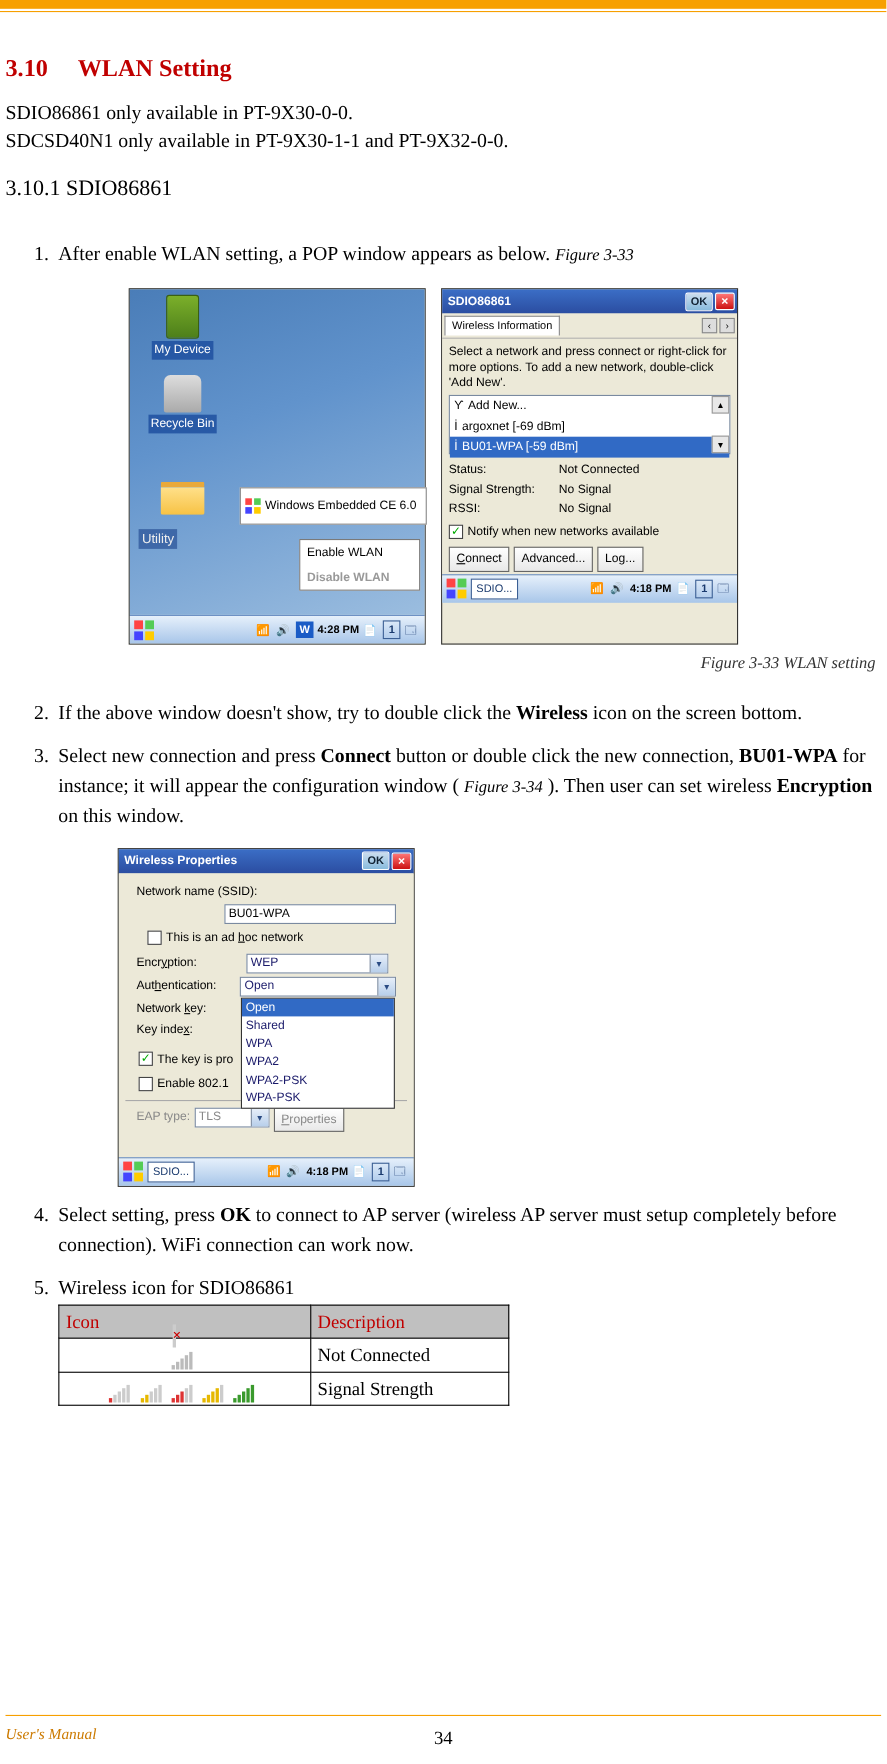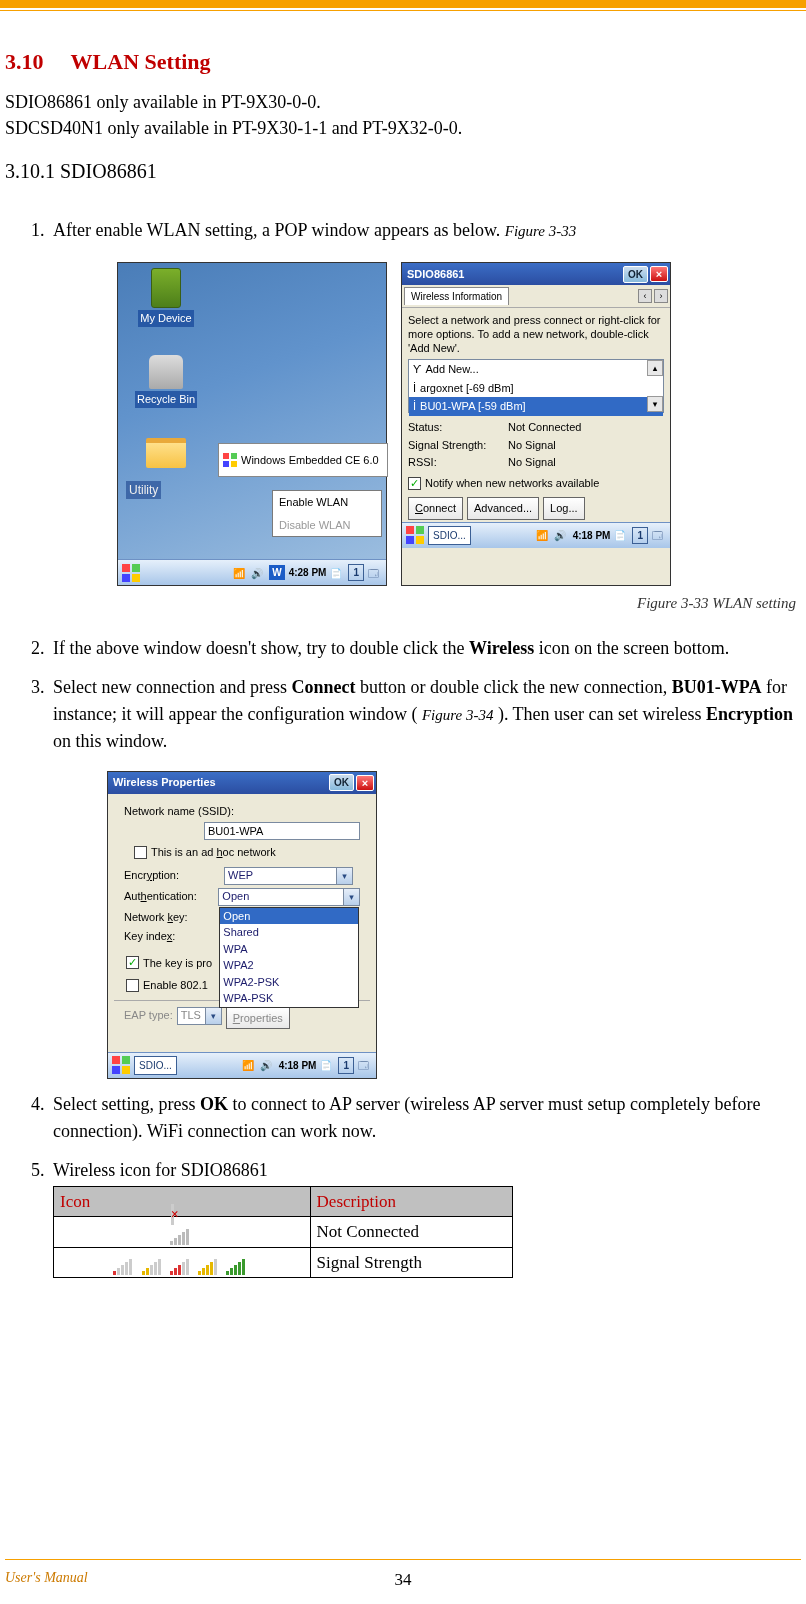--- a/index.html
+++ b/index.html
@@ -39,33 +39,33 @@
       border: 1px solid #333;
       background: #ece9d8;
       font-family: Tahoma, Arial, sans-serif;
       font-size: 11px;
       display: flex;
       flex-direction: column;
     }
     .ce-desktop { height: 296px; position: relative; background: #fff; }
     .desktop-icon { display: flex; flex-direction: column; align-items: center; width: 80px; color: #fff; font-size: 11px; text-align: center; gap: 2px; }
     .desktop-icon.left { position: absolute; left: 8px; }
-    .di1 { top: 5px; } .di2 { top: 92px; } .di3 { top: 175px; }
+    .di1 { top: 5px; } .di2 { top: 78px; } .di3 { top: 175px; }
     .device-icon { width: 30px; height: 40px; background: linear-gradient(#7baf2a,#4d7f1a); border: 1px solid #3a5f14; border-radius: 3px; }
     .bin-icon { width: 34px; height: 34px; background: linear-gradient(#ddd,#aaa); border-radius: 6px 6px 2px 2px; }
     .folder-icon { width: 40px; height: 30px; background: linear-gradient(#ffe08a,#f7c244); border-radius: 2px; border-top: 5px solid #e9a93a; }
     .ce-logo-box { position: absolute; right: -2px; top: 180px; width: 170px; height: 34px; background: #fff; border: 1px solid #888; display: flex; align-items: center; font-family: Arial, sans-serif; font-size: 11px; padding-left: 4px; }
     .ce-logo-box .win { display:inline-block; width:14px; height:14px; margin-right:4px; background:
         linear-gradient(#f44,#f44) top left/6px 6px no-repeat,
         linear-gradient(#5c5,#5c5) top right/6px 6px no-repeat,
         linear-gradient(#44f,#44f) bottom left/6px 6px no-repeat,
         linear-gradient(#fc0,#fc0) bottom right/6px 6px no-repeat; }
     .context-menu { position: absolute; bottom: 22px; right: 4px; width: 110px; background: #fff; border: 1px solid #7a7a7a; }
     .context-menu div { padding: 3px 6px; font-size: 11px; }
-    .context-menu .disabled { color: #999; }
+    .context-menu .disabled { color: #999; font-weight: bold; }
     .taskbar { height: 26px; background: linear-gradient(#e6f0fb,#a8c6e9); border-top: 1px solid #6e91c4; display: flex; align-items: center; font-size: 10px; padding: 0 4px; gap: 4px; color: #1a3a6e; }
     .start-flag { width: 18px; height: 18px; background:
         linear-gradient(#f44,#f44) top left/8px 8px no-repeat,
         linear-gradient(#5c5,#5c5) top right/8px 8px no-repeat,
         linear-gradient(#44f,#44f) bottom left/8px 8px no-repeat,
         linear-gradient(#fc0,#fc0) bottom right/8px 8px no-repeat; }
     .taskbar-btn { background: #fff; border: 1px solid #3b5f94; padding: 1px 4px; font-size: 10px; }
     .taskbar-icon { width: 14px; height: 14px; }
     .tray-box { border: 1px solid #3b5f94; padding: 0 4px; font-size: 10px; font-weight: bold; }
 
@@ -98,21 +98,21 @@
     .form-select { border: 1px solid #7a8aa0; background: #fff; height: 18px; display: flex; align-items: center; padding: 0 3px; font-size: 11px; color: #1a1a6a; position: relative; }
     .caret-box { position: absolute; right: 0; top: 0; height: 100%; width: 16px; background: linear-gradient(#e6eef9,#b8cfea); border-left: 1px solid #7a8aa0; text-align: center; font-size: 9px; color: #2a4b83; line-height: 16px; }
     .dropdown-open { position: relative; }
     .dropdown-list { position: absolute; top: 18px; left: 0; right: 0; background: #fff; border: 1px solid #333; font-size: 11px; z-index: 5; }
     .dropdown-list div { padding: 0 3px; }
     .dropdown-list .opt-sel { background: #316ac5; color: #fff; }
 
     .hr-sep { border: none; border-top: 1px solid #aaa; margin: 6px 0; }
 
     
-    table.icon-table { border-collapse: collapse; width: 460px; margin-top: 2px; }
+    table.icon-table { border-collapse: collapse; width: 410px; margin-top: 2px; }
     table.icon-table th, table.icon-table td { border: 1px solid #000; padding: 2px 6px; text-align: left; font-family: "Times New Roman", serif; font-size: 17px; }
     table.icon-table th { background: #c0c0c0; color: #c00000; font-weight: normal; }
     .sig-icon { display: inline-block; margin-right: 4px; }
     .sig-icon span { display:inline-block; width:3px; margin-right:1px; background:#ccc; vertical-align:bottom; }
     .b1{height:4px}.b2{height:7px}.b3{height:10px}.b4{height:13px}.b5{height:16px}
     .g0 .b1,.g0 .b2,.g0 .b3,.g0 .b4,.g0 .b5{background:#bbb}
     .g1 .b1{background:#d33}
     .g2 .b1,.g2 .b2{background:#e6b800}
     .g3 .b1,.g3 .b2,.g3 .b3{background:#d33}
     .g4 .b1,.g4 .b2,.g4 .b3,.g4 .b4{background:#e6b800}
@@ -328,21 +328,21 @@
               <span>The key is pro</span>
             </div>
             <div class="chk-row">
               <span style="width:8px"></span>
               <span class="chk"></span>
               <span>Enable 802.1</span>
             </div>
             <hr class="hr-sep">
             <div class="form-row">
               <span class="form-label" style="color:#888">EAP type:</span>
-              <div class="form-select" style="width:45px; color:#888">
+              <div class="form-select" style="width:68px; color:#888">
                 <span>TLS</span>
                 <span class="caret-box">▾</span>
               </div>
               <div class="btn" style="color:#888"><u>P</u>roperties</div>
             </div>
           </div>
           <div class="taskbar">
             <span class="start-flag"></span>
             <span class="taskbar-btn">SDIO...</span>
             <span style="flex:1"></span>

